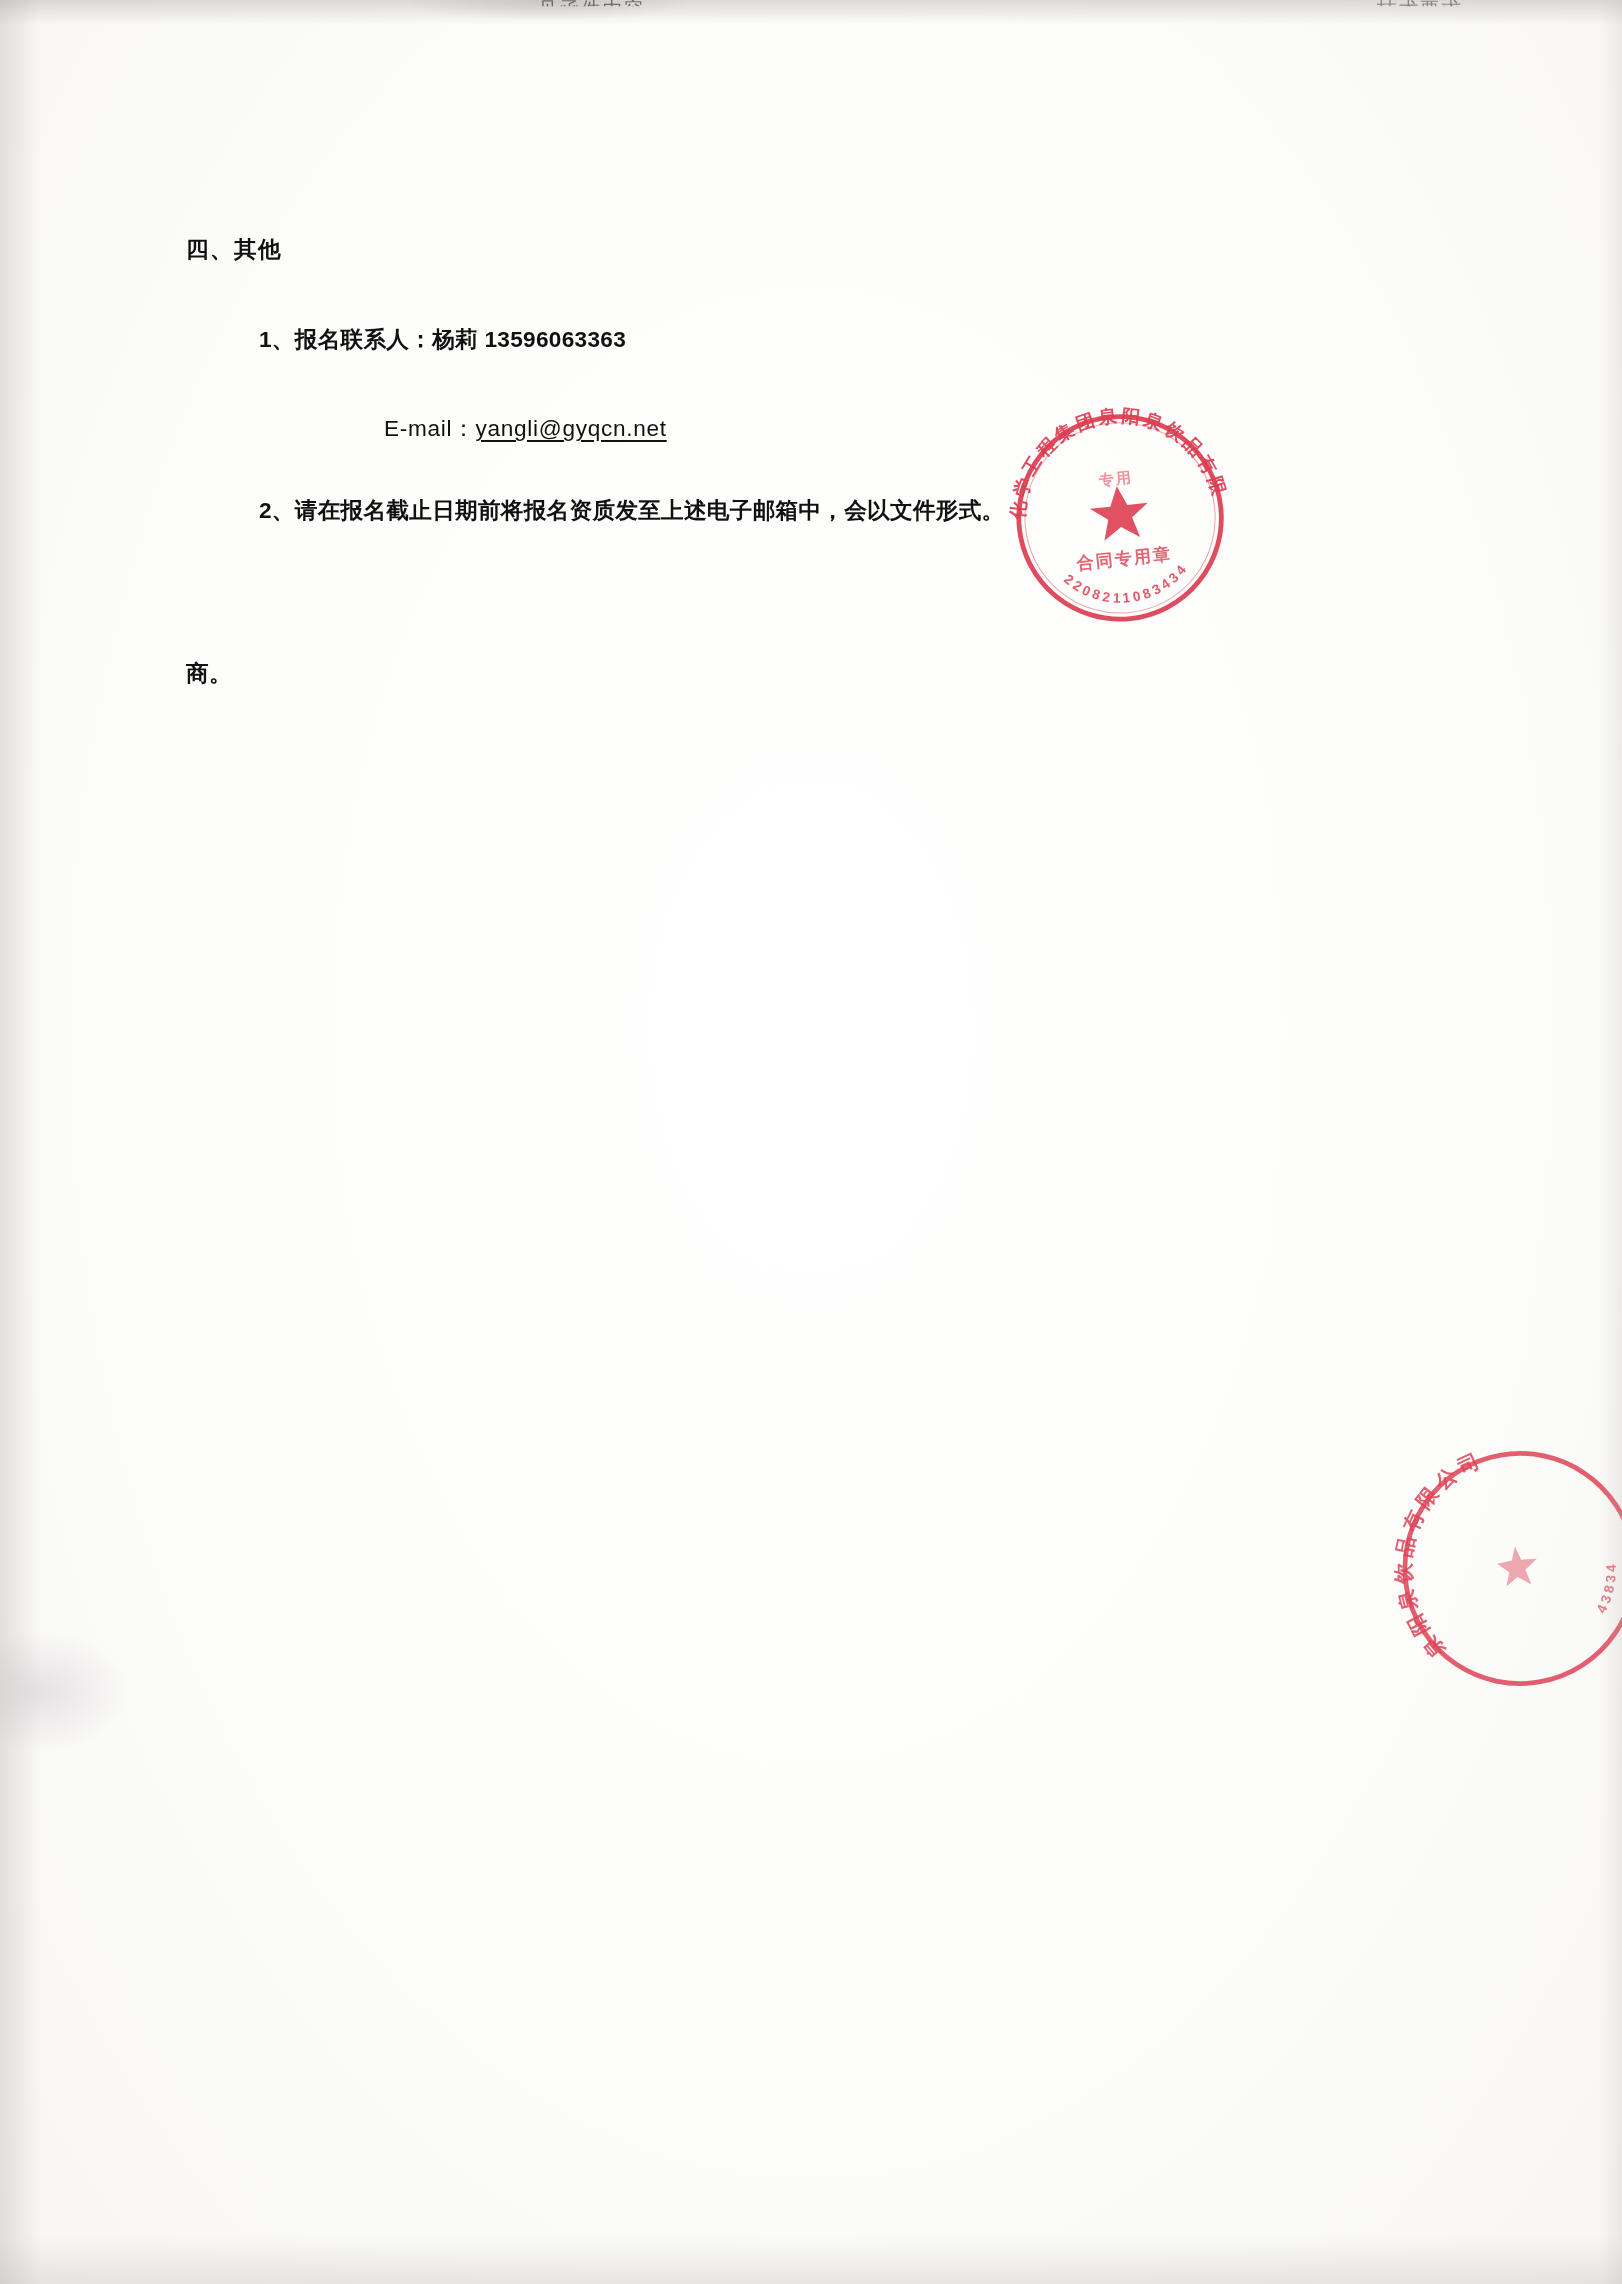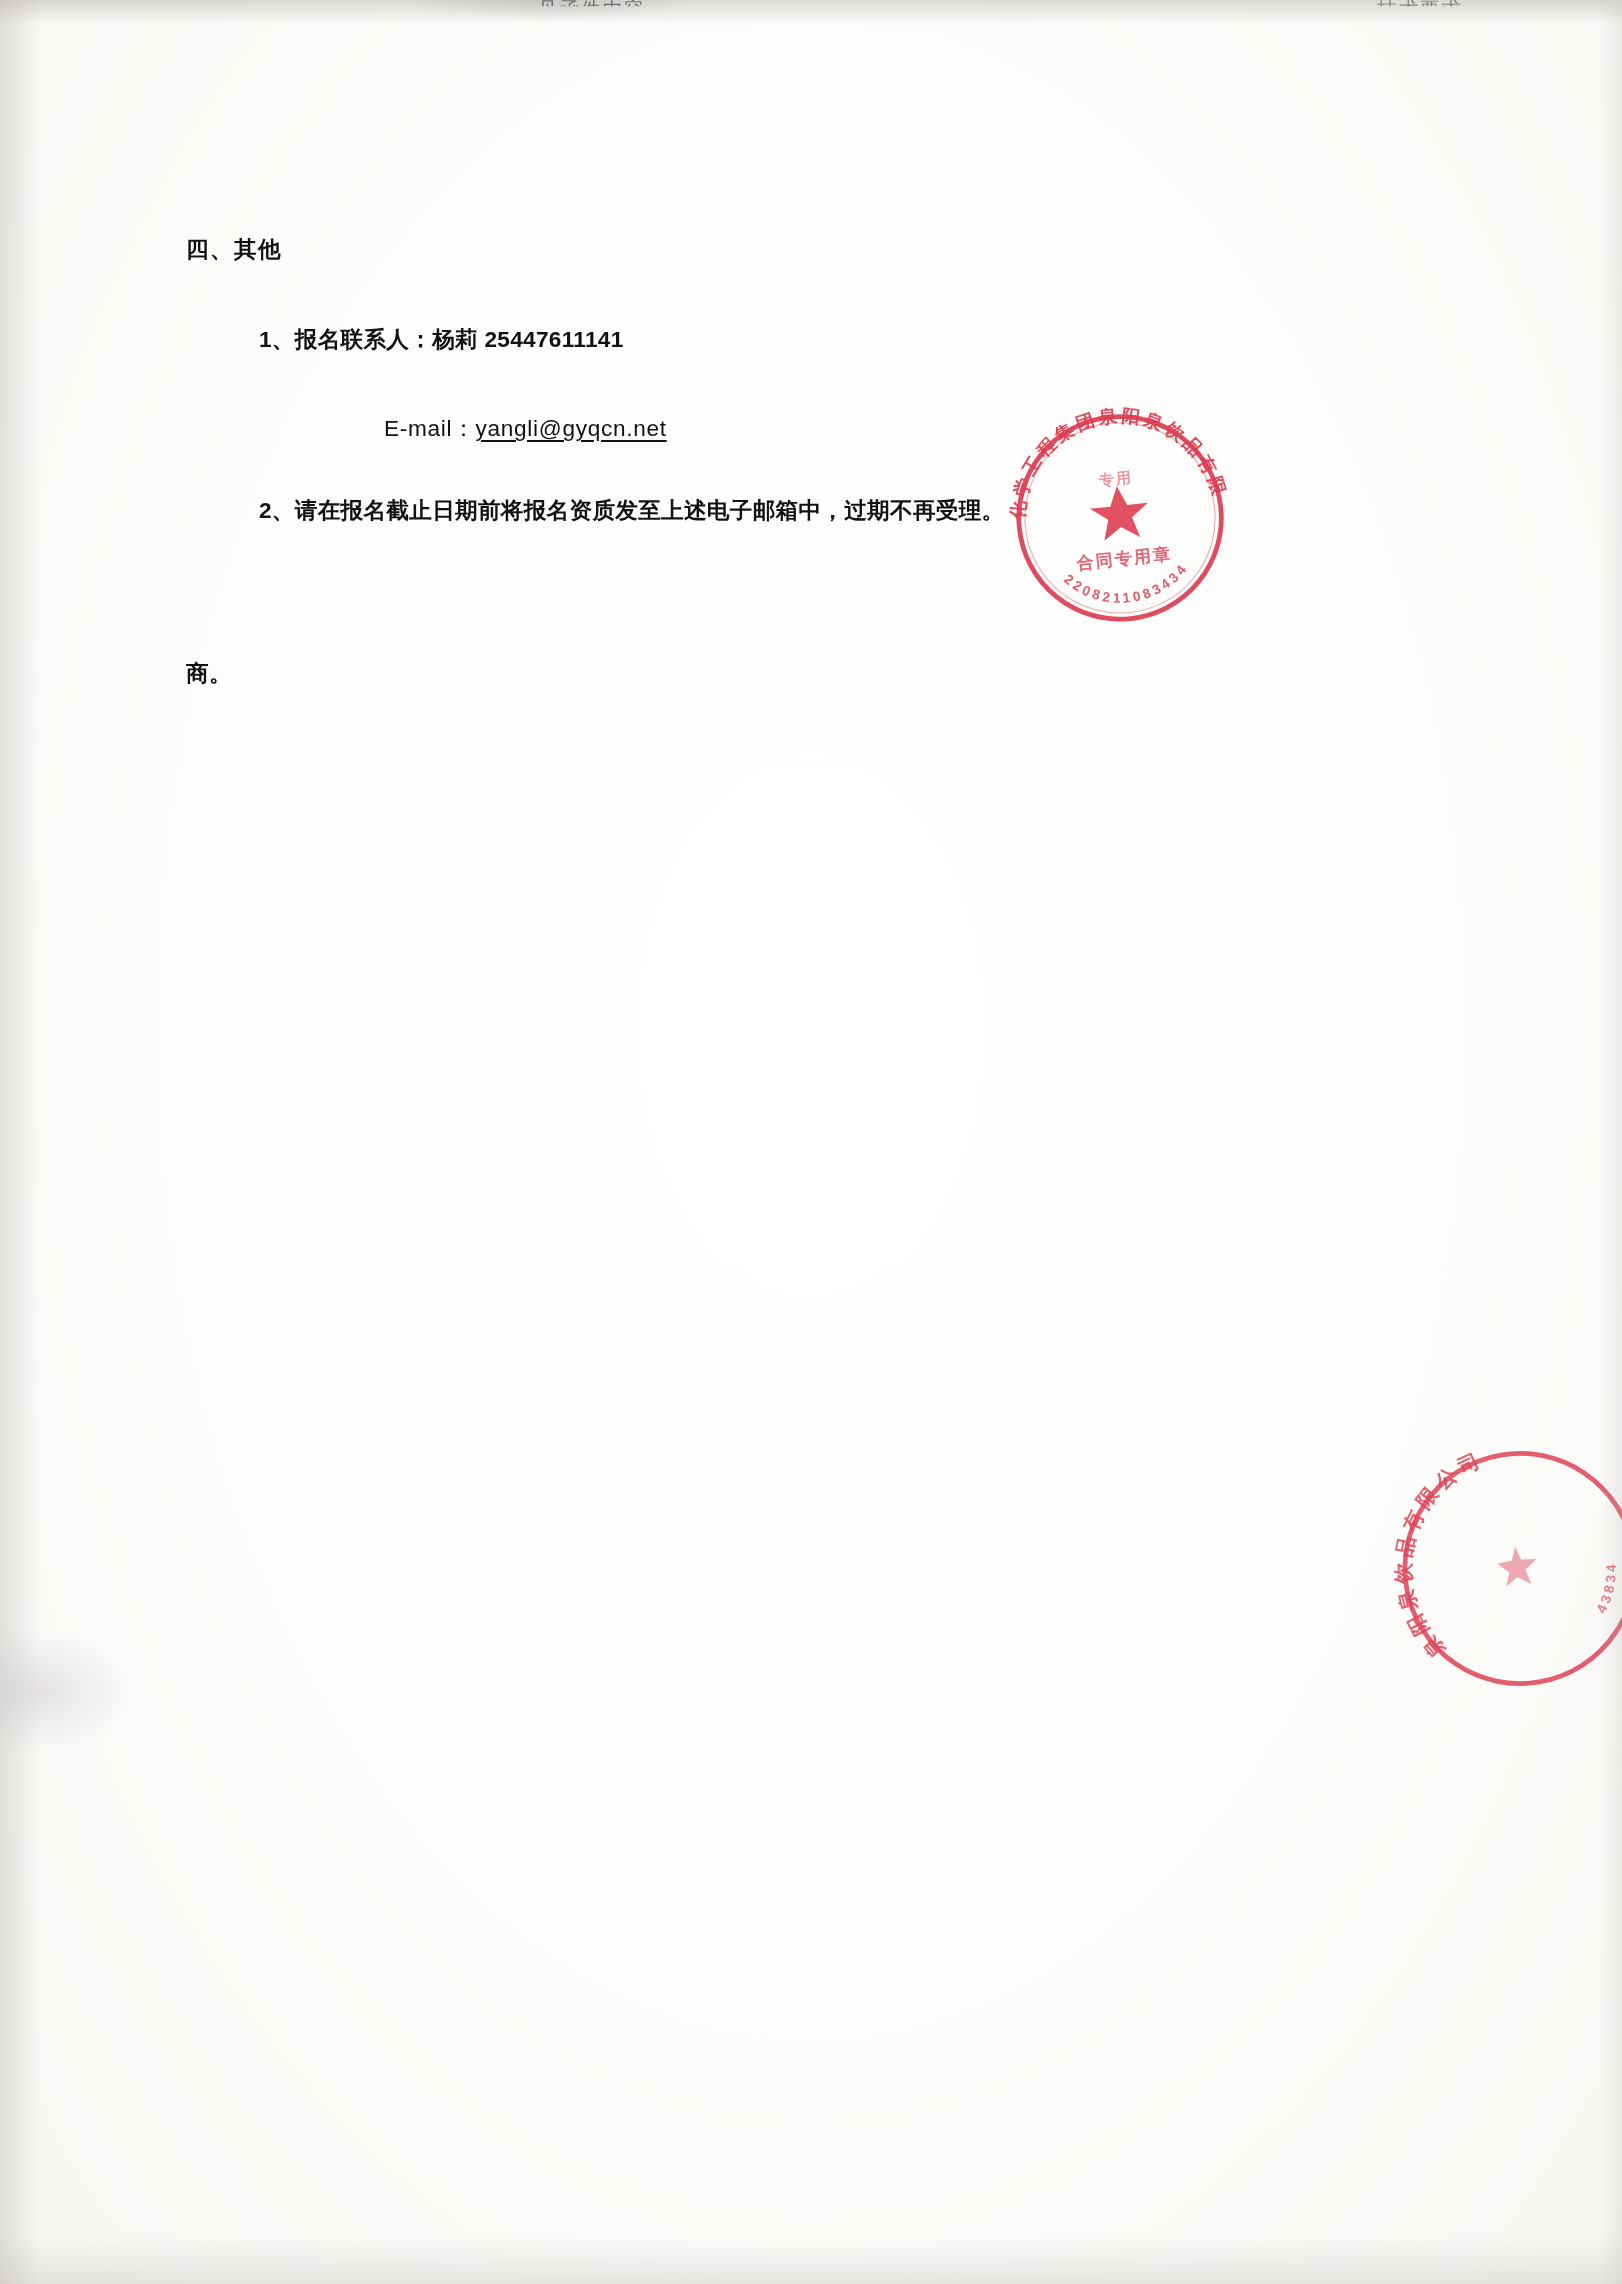--- a/index.html
+++ b/index.html
@@ -161,29 +161,29 @@
   <div class="paper-tint"></div>
   <div class="smudge-a"></div>
   <div class="smudge-b"></div>
 
   <div class="cropped-top-text">见函件内容</div>
   <div class="cropped-top-text2">技术要求</div>
 
   <div class="body-text heading">四、其他</div>
 
   <div class="body-text item1">
-    <span>1、</span><span>报名联系人：杨莉  25447611141</span>
+    <span>1、</span><span>报名联系人：杨莉  13596063363</span>
   </div>
 
   <div class="body-text email-line">
     <span>E-mail：</span><span class="email-link">yangli@gyqcn.net</span>
   </div>
 
   <div class="body-text item2">
-    <span>2、</span><span>请在报名截止日期前将报名资质发至上述电子邮箱中，过期不再受理。</span>
+    <span>2、</span><span>请在报名截止日期前将报名资质发至上述电子邮箱中，会以文件形式。</span>
   </div>
 
 
   <div class="body-text item3-cont">商。</div>
 
   <div class="seal">
     <svg width="233" height="301" viewBox="0 0 340 440" xmlns="http://www.w3.org/2000/svg">
       <defs>
         <path id="arcTop" d="M 30,200 A 140,140 0 0 1 310,200" fill="none"></path>
         <path id="arcBottom" d="M 46,200 A 124,124 0 0 0 294,200" fill="none"></path>

